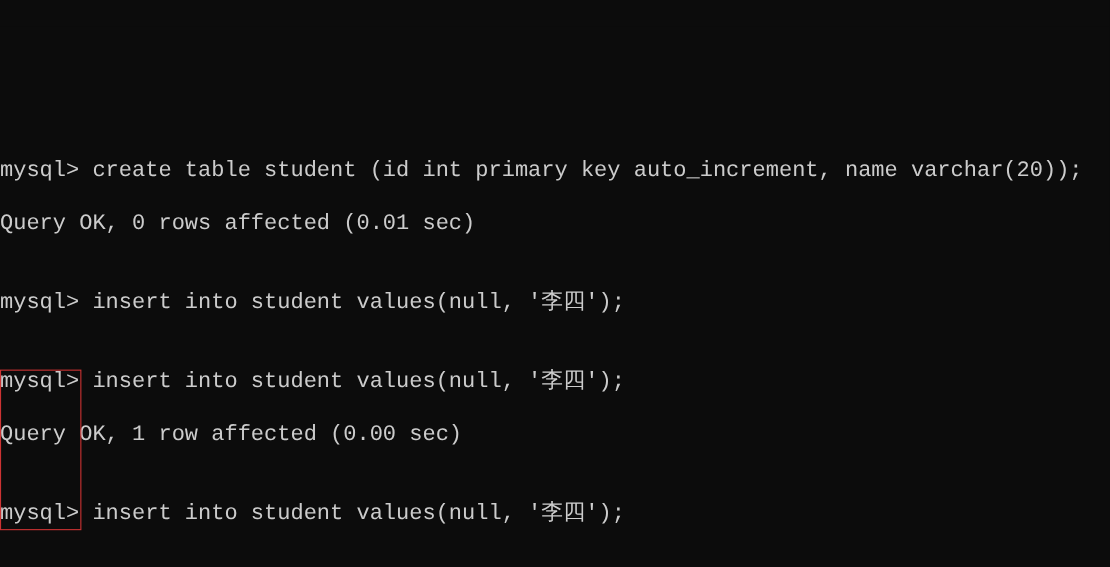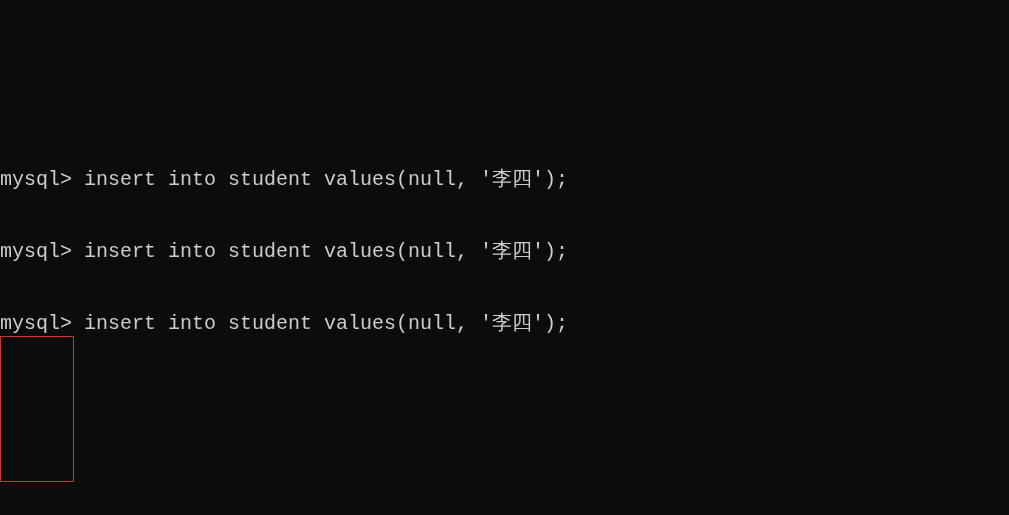--- a/index.html
+++ b/index.html
@@ -26,24 +26,27 @@
   .line {
     display: block;
   }
 </style>
 </head>
 <body>
 
 
 
 <div class="terminal">
+<span class="line">mysql&gt; create table student (id int primary key auto_increment, name varchar(20));</span>
+<span class="line">Query OK, 0 rows affected (0.01 sec)</span>
 <span class="line"></span>
 <span class="line">mysql&gt; insert into student values(null, '李四');</span>
 <span class="line"></span>
 <span class="line">mysql&gt; insert into student values(null, '李四');</span>
+<span class="line">Query OK, 1 row affected (0.00 sec)</span>
 <span class="line"></span>
 <span class="line">mysql&gt; insert into student values(null, '李四');</span>
 
 <span class="line"></span>
 
 
 
 
 
 

